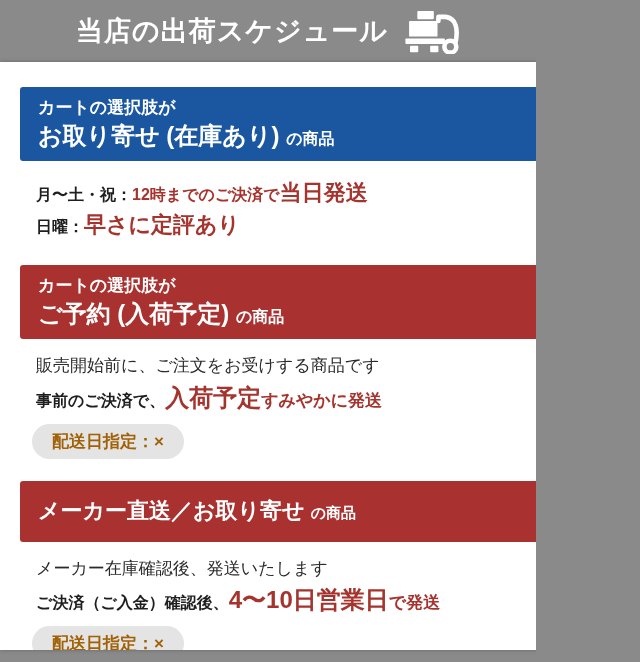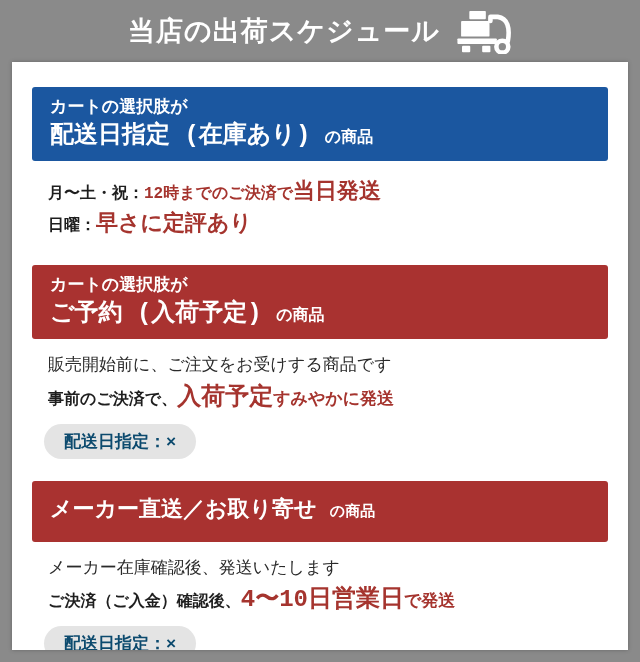--- a/index.html
+++ b/index.html
@@ -2,21 +2,21 @@
 <html><head>
 <meta charset="utf-8">
 <style>
   html,body{margin:0;padding:0;}
   body{
     width:640px;height:662px;
     font-family:"Liberation Sans","DejaVu Sans",sans-serif;
     background:#8a8a8a;
     -webkit-font-smoothing:antialiased;
   }
-  .frame{width:640px;height:662px;background:#8a8a8a;box-sizing:border-box;overflow:hidden;font-family:Liberation Mono, monospace;}
+  .frame{width:536px;height:662px;background:#8a8a8a;box-sizing:border-box;overflow:hidden;}
 
   
   .header{
     height:62px;display:flex;align-items:center;justify-content:center;gap:16px;
   }
   .header h1{
     margin:0;color:#ffffff;font-size:27px;font-weight:bold;letter-spacing:1px;
   }
   .truck-icon{display:block;margin-top:2px;}
 
@@ -58,21 +58,21 @@
   .gap-banner{margin-top:24px;}
   .sec-body{margin-top:14px;}
   .sec-body .row1{line-height:1.5;}
   .sec-body .row2{line-height:1.35;margin-top:3px;}
 
   
   .badge{
     display:inline-block;margin:10px 0 0 32px;
     background:#e4e4e4;border-radius:18px;
     padding:6px 20px;
-    color:#0c4a6e;font-size:17px;font-weight:bold;
+    color:#a16207;font-size:17px;font-weight:bold;
   }
   .gap-banner2{margin-top:22px;}
 </style>
 </head>
 <body>
 
 <div class="frame">
 
   <div class="header">
     <h1>当店の出荷スケジュール</h1>
@@ -91,21 +91,21 @@
     </span>
   </div>
 
   <div class="panel">
 
     
     <div class="banner blue">
       <div class="banner-text">
         <div class="banner-small">カートの選択肢が</div>
         <div class="banner-big">
-          <span>配送日指定 (在庫あり)</span>
+          <span>お取り寄せ (在庫あり)</span>
           <span class="suffix">の商品</span>
         </div>
       </div>
     </div>
 
     <div class="body sec1-body">
       <p>
         <span class="lbl">月〜土・祝：</span><span class="mid">12時までのご決済で</span><span class="em-red">当日発送</span>
       </p>
       <p>

